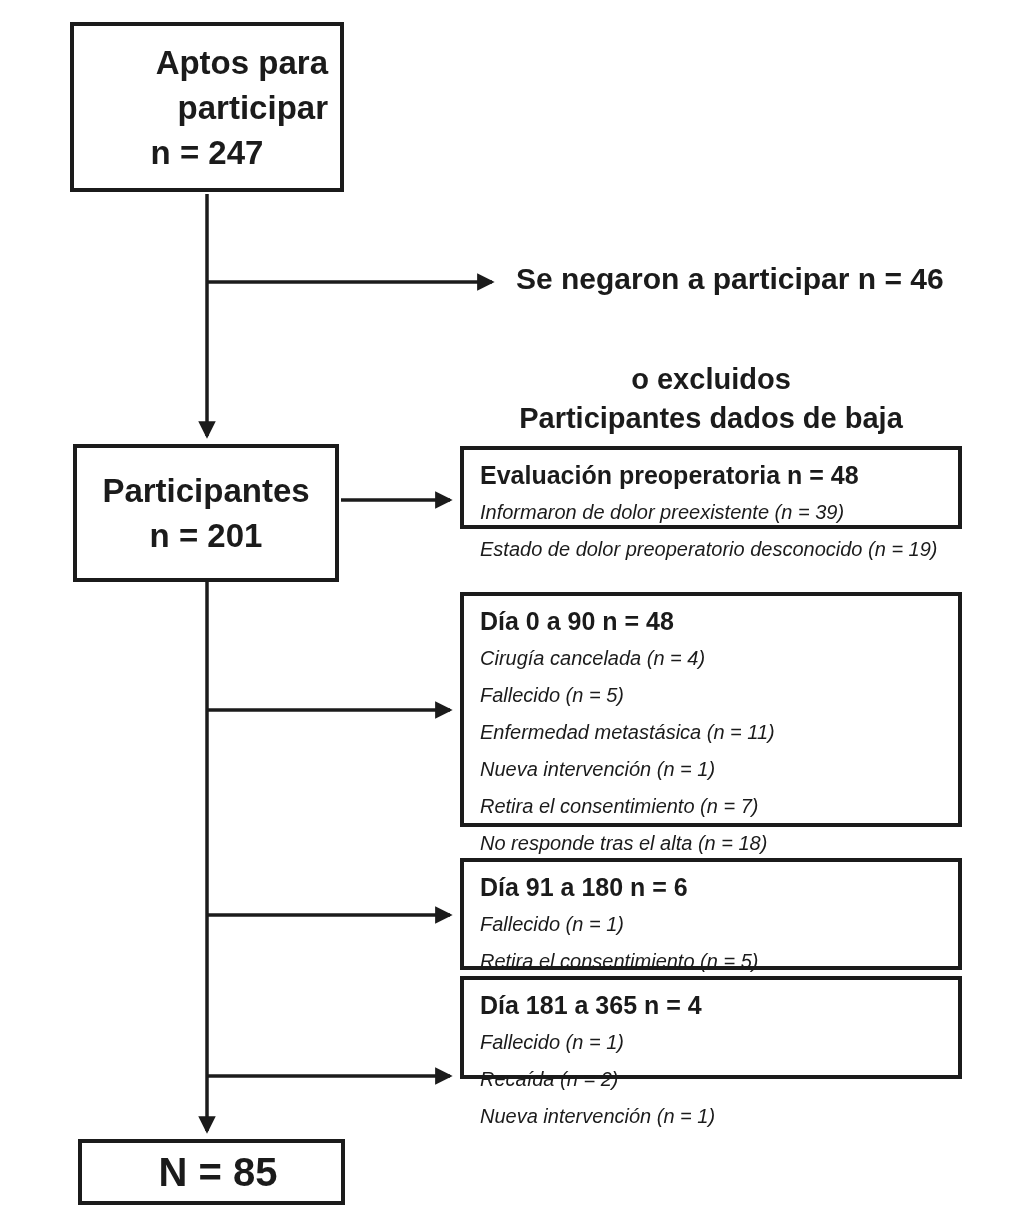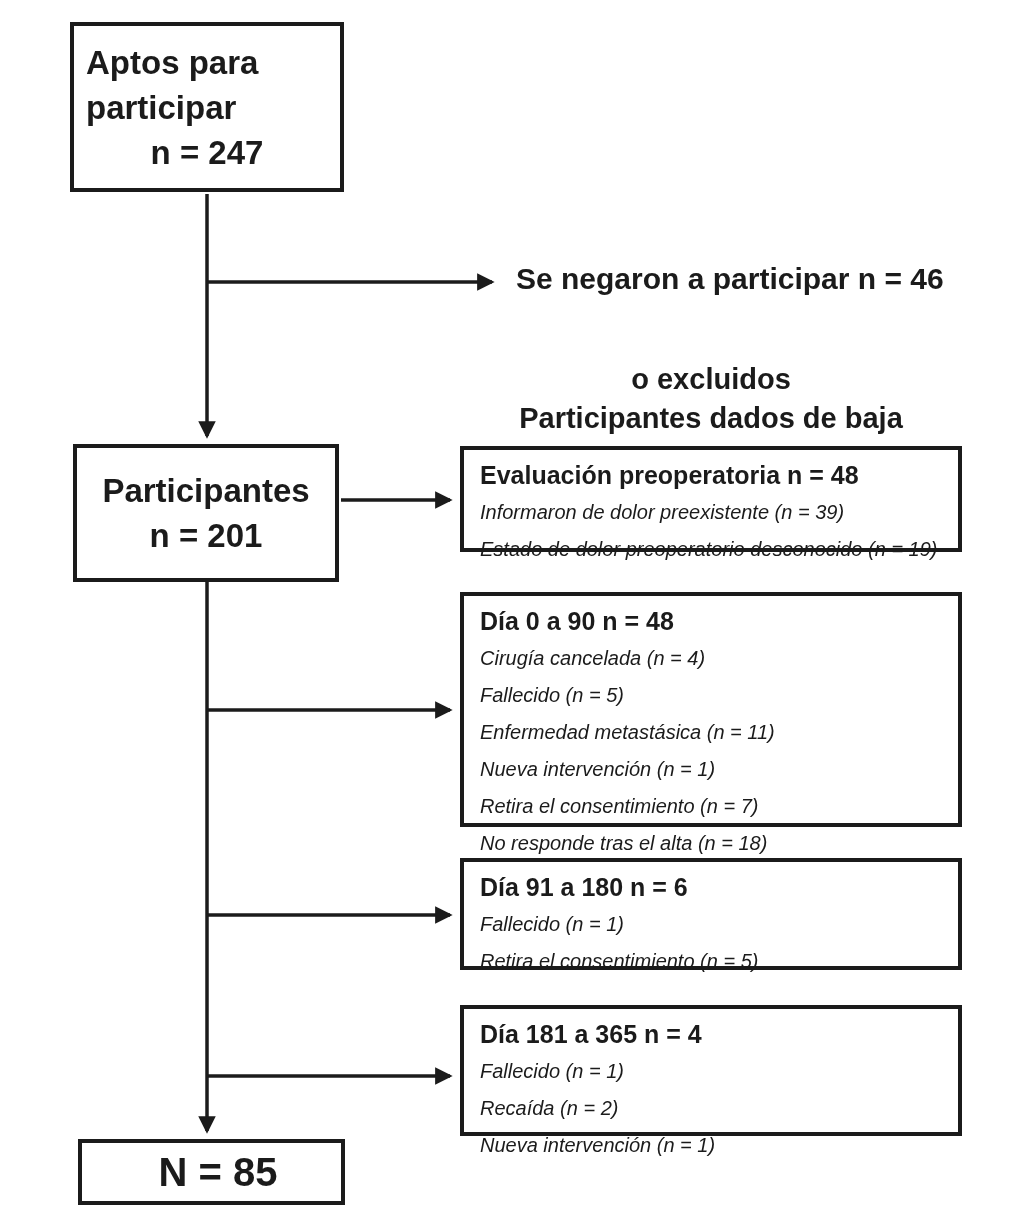--- a/index.html
+++ b/index.html
@@ -12,21 +12,21 @@
     overflow: hidden;
   }
   .box {
     position: absolute;
     border: 4px solid #1b1b1b;
     background: #ffffff;
     display: flex;
     flex-direction: column;
     align-items: center;
     justify-content: center;
-    text-align: left;
+    text-align: right;
     font-weight: bold;
   }
   .box-eligible {
     left: 70px; top: 22px; width: 274px; height: 170px;
     font-size: 33px; line-height: 45px; padding: 0 12px;
   }
   .box-participants {
     left: 73px; top: 444px; width: 266px; height: 138px;
     font-size: 33px; line-height: 45px;
   }
@@ -43,24 +43,24 @@
     position: absolute; left: 460px; top: 360px; width: 502px;
     text-align: center; font-size: 29px; font-weight: bold; line-height: 39px;
   }
   .exclusion {
     position: absolute; left: 460px; width: 502px;
     border: 4px solid #1b1b1b; background: #ffffff;
     padding: 10px 10px 0 16px;
   }
   .exclusion .title { font-weight: bold; font-size: 25px; line-height: 30px; white-space: nowrap; }
   .exclusion .item  { font-style: italic; font-size: 20px; line-height: 29px; white-space: nowrap; margin-top: 8px; }
-  .excl-0 { top: 446px; height: 106px; }
+  .excl-0 { top: 446px; height: 83px; }
   .excl-1 { top: 592px; height: 235px; }
   .excl-2 { top: 858px; height: 112px; }
-  .excl-3 { top: 1005px; height: 131px; }
+  .excl-3 { top: 976px; height: 103px; }
   svg.connectors {
     position: absolute; left: 0; top: 0;
     width: 1026px; height: 1230px;
     pointer-events: none;
   }
   svg.connectors line { stroke: #1b1b1b; stroke-width: 3.5; }
   svg.connectors .arrowhead { fill: #1b1b1b; }
 </style>
 </head>
 <body>

